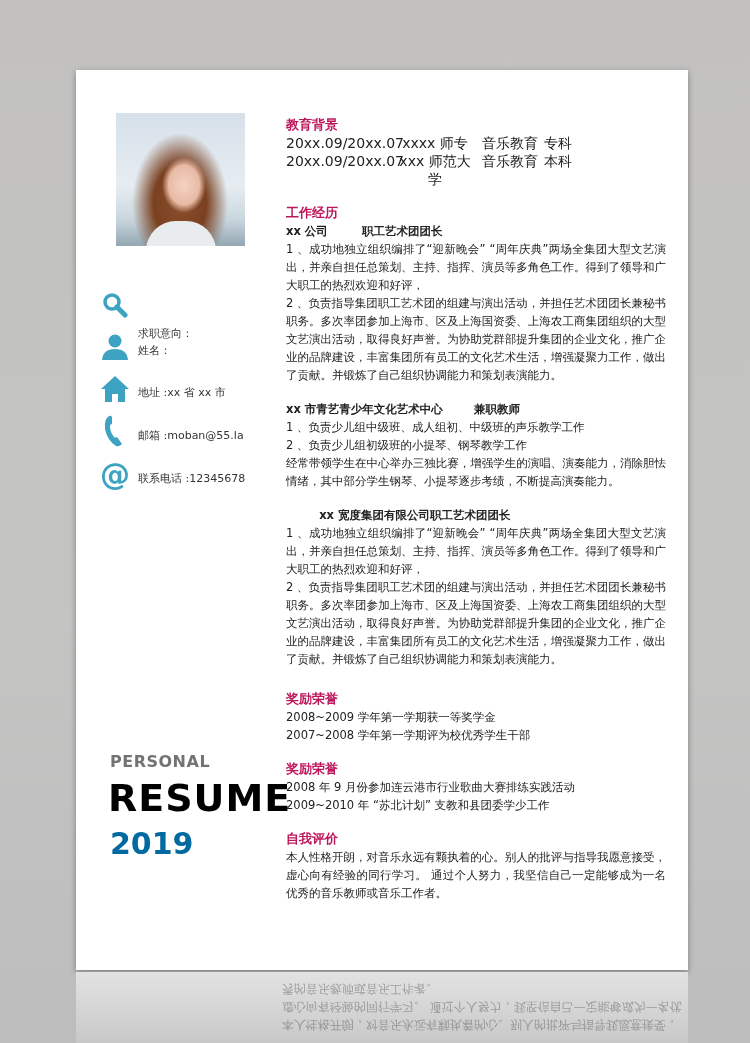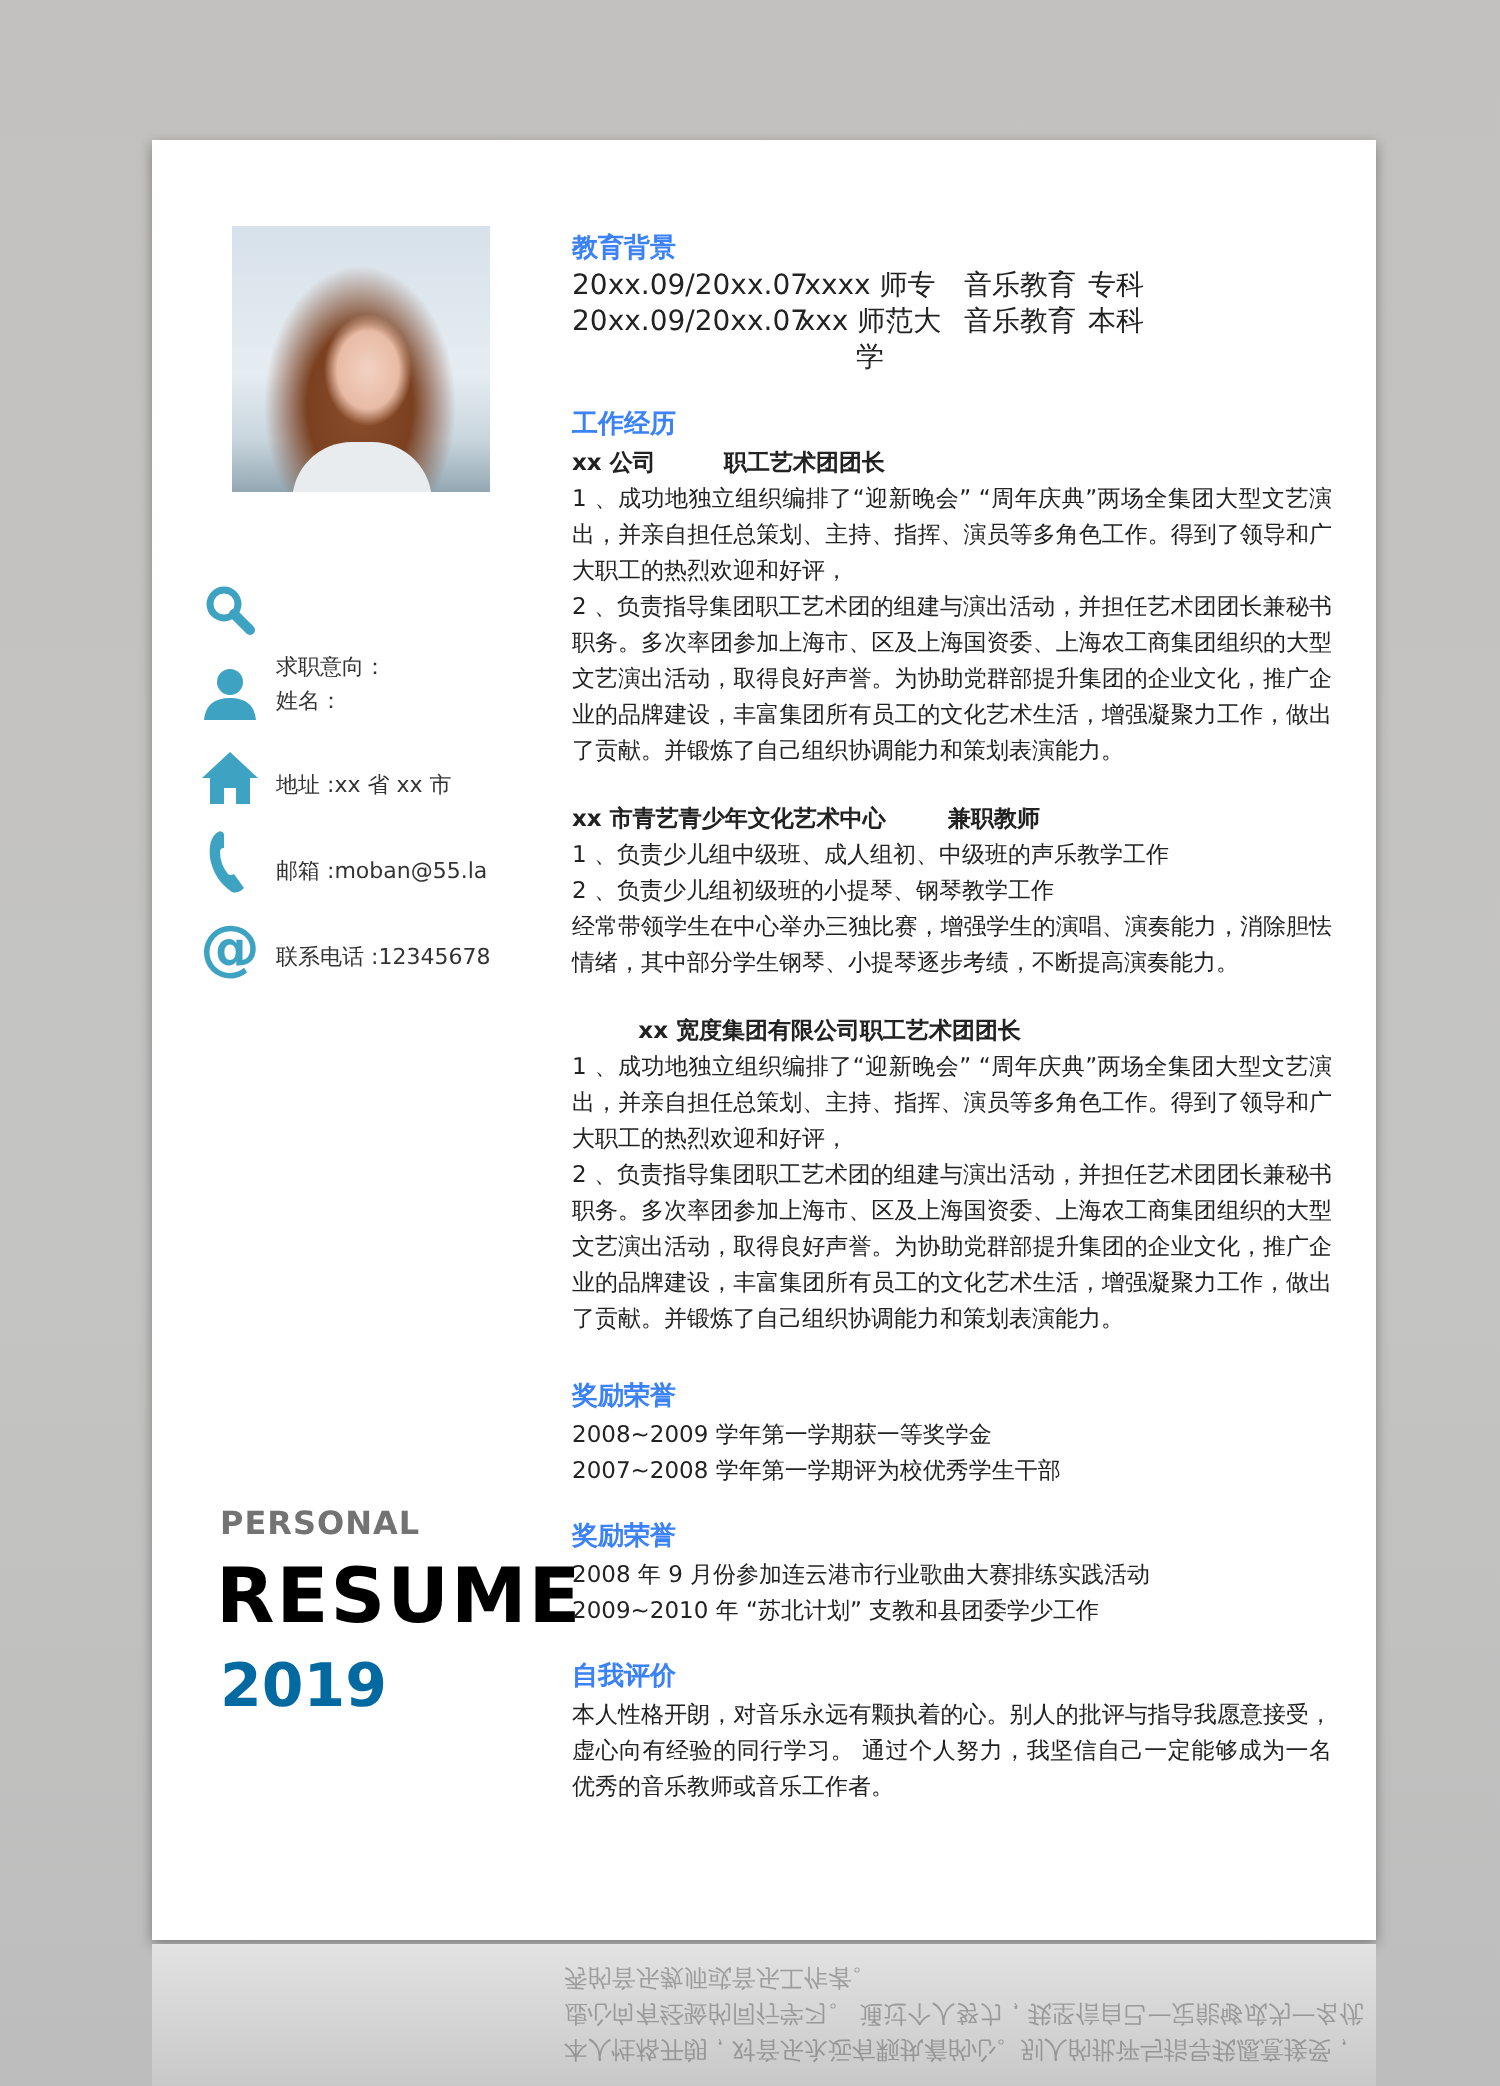--- a/index.html
+++ b/index.html
@@ -57,21 +57,21 @@
   .resume {
     position: absolute; left: 32px; top: 706px; font-size: 38px; font-weight: bold;
     color: #000000; letter-spacing: 1px;
   }
   .year {
     position: absolute; left: 34px; top: 756px; font-size: 30px; font-weight: bold;
     color: #0369a1;
   }
   .right { position: absolute; left: 210px; top: 46px; width: 380px; }
   .sec-title {
-    font-size: 13px; font-weight: bold; color: #3b82f6; line-height: 18px;
+    font-size: 13px; font-weight: bold; color: #be185d; line-height: 18px;
   }
   .line { font-size: 11.5px; line-height: 18px; color: #222; white-space: nowrap; }
   .edu-row { display: flex; font-size: 14px; line-height: 18px; text-align: center; }
   .edu-row span { display: inline-block; }
   .edu-row .c1 { width: 108px; }
   .edu-row .c2 { width: 82px; }
   .edu-row .c3 { width: 68px; }
   .job-head { font-size: 11.5px; font-weight: bold; line-height: 18px; display: flex; }
   .job-head .co { display: inline-block; }
   .para { font-size: 11.5px; line-height: 18px; color: #222; text-align: justify; }

